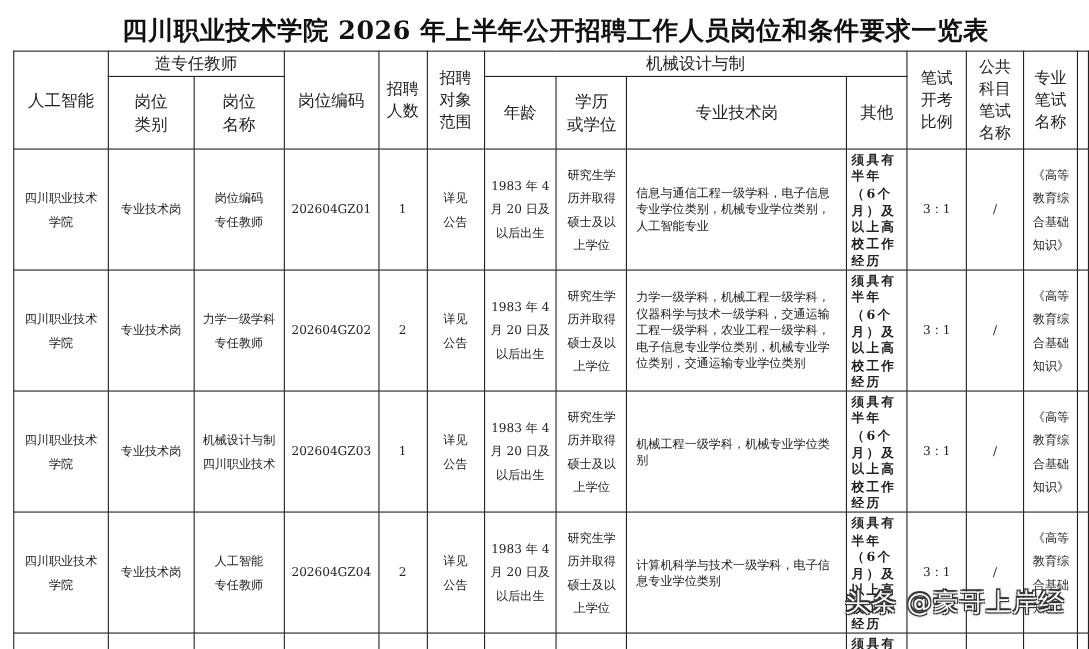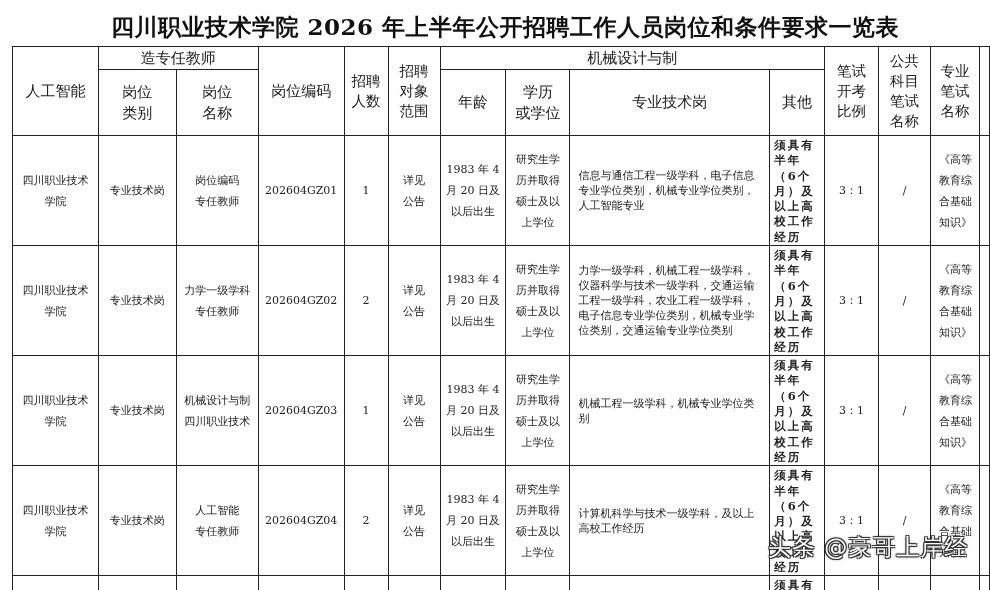--- a/index.html
+++ b/index.html
@@ -172,21 +172,21 @@
       <td><span class="cell-text">2</span></td>
       <td><span class="cell-text">详见
 公告</span></td>
       <td><span class="cell-text">1983 年 4
 月 20 日及
 以后出生</span></td>
       <td><span class="cell-text">研究生学
 历并取得
 硕士及以
 上学位</span></td>
-      <td class="spec"><span>计算机科学与技术一级学科，及以上高校工作经历</span></td>
+      <td class="spec"><span>计算机科学与技术一级学科，电子信息专业学位类别</span></td>
       <td class="other"><span>须具有半年（6个月）及以上高校工作经历</span></td>
       <td><span class="cell-text">3：1</span></td>
       <td><span class="cell-text">/</span></td>
       <td class="exam"><span class="cell-text">《高等
 教育综
 合基础
 知识》</span></td>
       <td></td>
     </tr>
     <tr style="height:88px">

